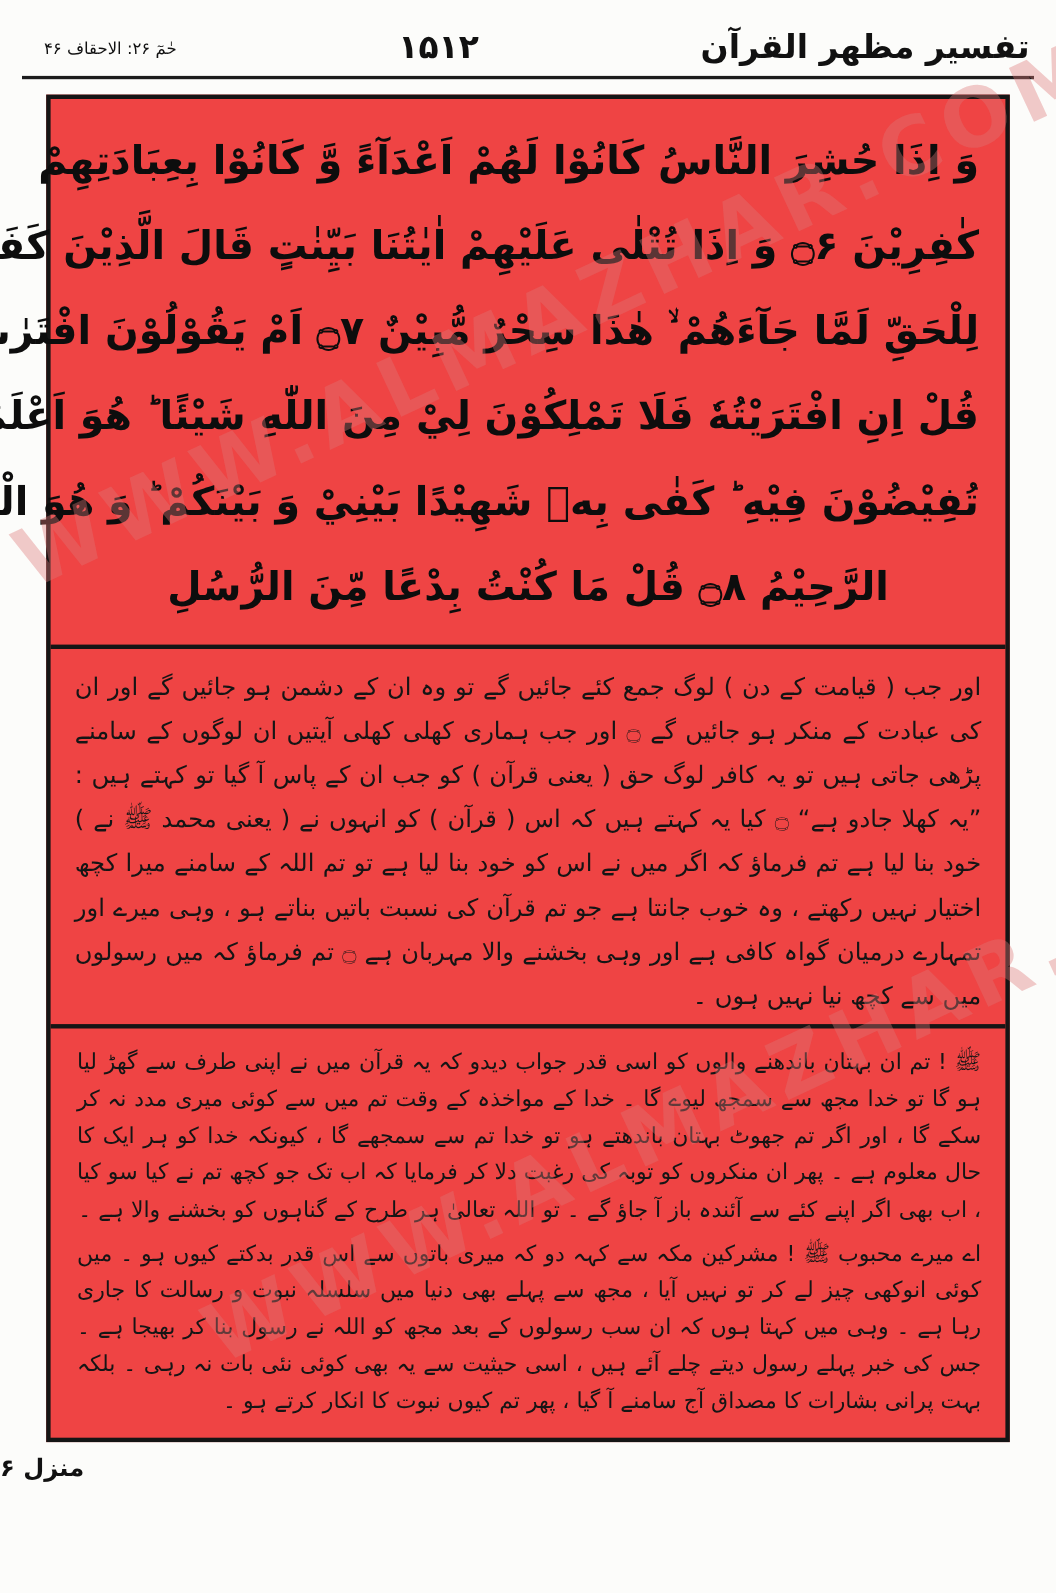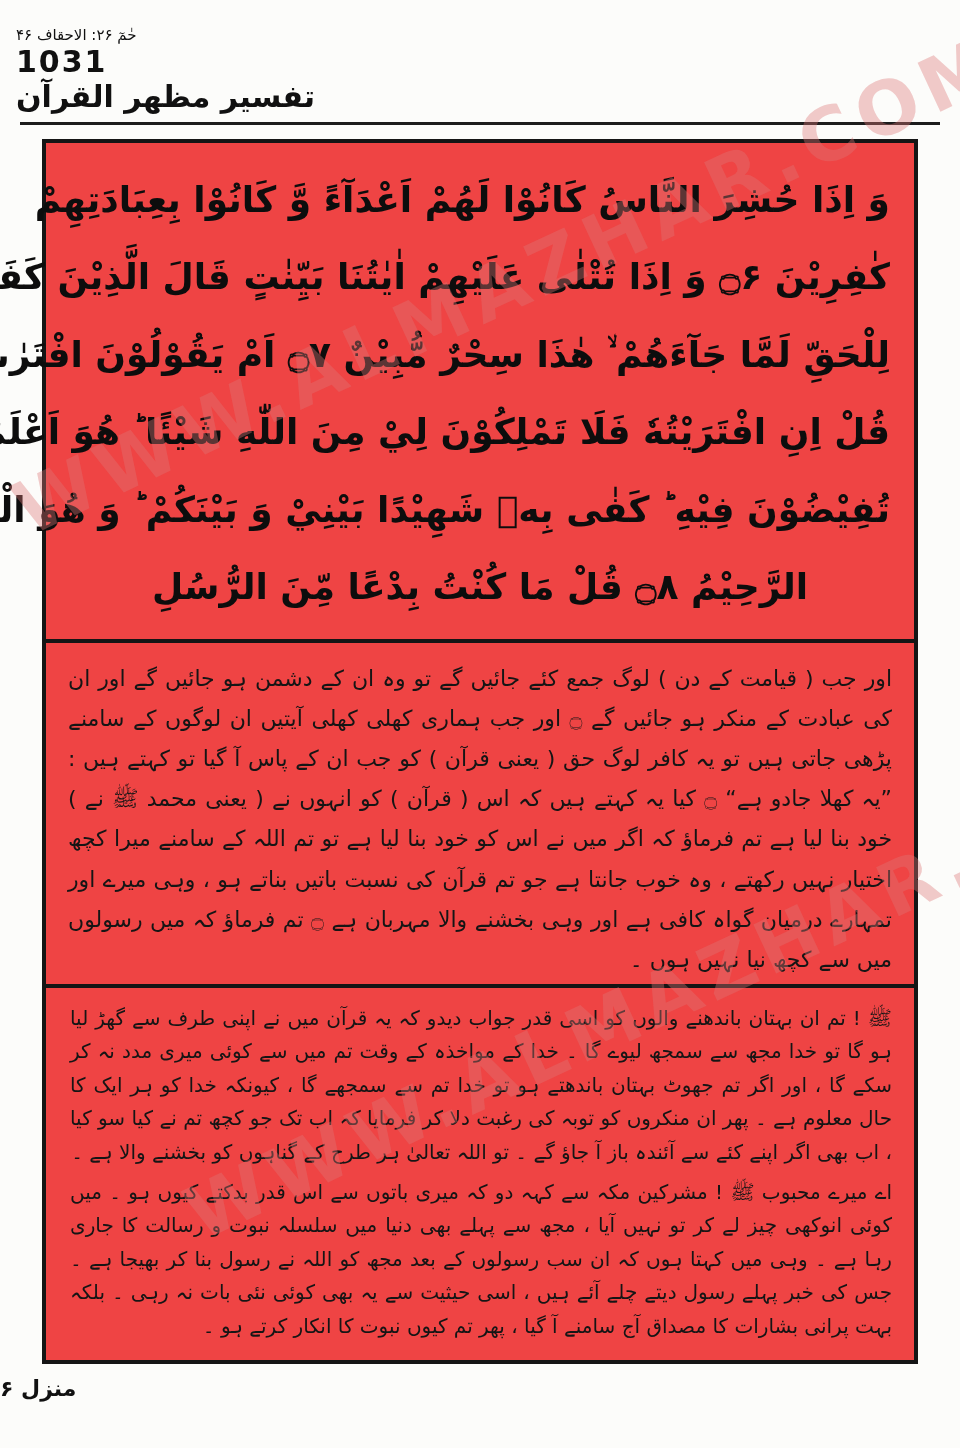--- a/index.html
+++ b/index.html
@@ -13,24 +13,23 @@
     margin: 0 auto;
     background: #fcfcfa;
     color: #111;
     overflow: hidden;
   }
 
   
   .header {
     display: flex;
     justify-content: space-between;
-    align-items: flex-start;
-    padding: 26px 24px 6px 16px;
+    align-items: center;
+    padding: 26px 24px 6px 40px;
     direction: ltr;
-    flex-direction: column;
   }
   .header .left-title {
     font-size: 15px;
     direction: rtl;
     white-space: nowrap;
   }
   .header .page-number {
     font-size: 30px;
     font-weight: bold;
     letter-spacing: 2px;
@@ -123,21 +122,21 @@
   .watermark.wm-top  { left: 18px;  top: 470px; }
   .watermark.wm-bottom { left: 190px; top: 1175px; }
 </style>
 </head>
 <body>
 
 <div class="page">
 
   <div class="header">
     <span class="left-title">حٰمٓ ۲۶: الاحقاف ۴۶</span>
-    <span class="page-number">1031</span>
+    <span class="page-number">۱۵۱۲</span>
     <span class="right-title">تفسير مظهر القرآن</span>
   </div>
   <hr class="header-rule">
 
   <div class="main-box">
 
     <div class="quran">
       <div class="qline">وَ اِذَا حُشِرَ النَّاسُ كَانُوْا لَهُمْ اَعْدَآءً وَّ كَانُوْا بِعِبَادَتِهِمْ</div>
       <div class="qline">كٰفِرِيْنَ ۝۶ وَ اِذَا تُتْلٰى عَلَيْهِمْ اٰيٰتُنَا بَيِّنٰتٍ قَالَ الَّذِيْنَ كَفَرُوْا</div>
       <div class="qline">لِلْحَقِّ لَمَّا جَآءَهُمْ ۙ هٰذَا سِحْرٌ مُّبِيْنٌ ۝۷ اَمْ يَقُوْلُوْنَ افْتَرٰىهُ ۚ</div>

